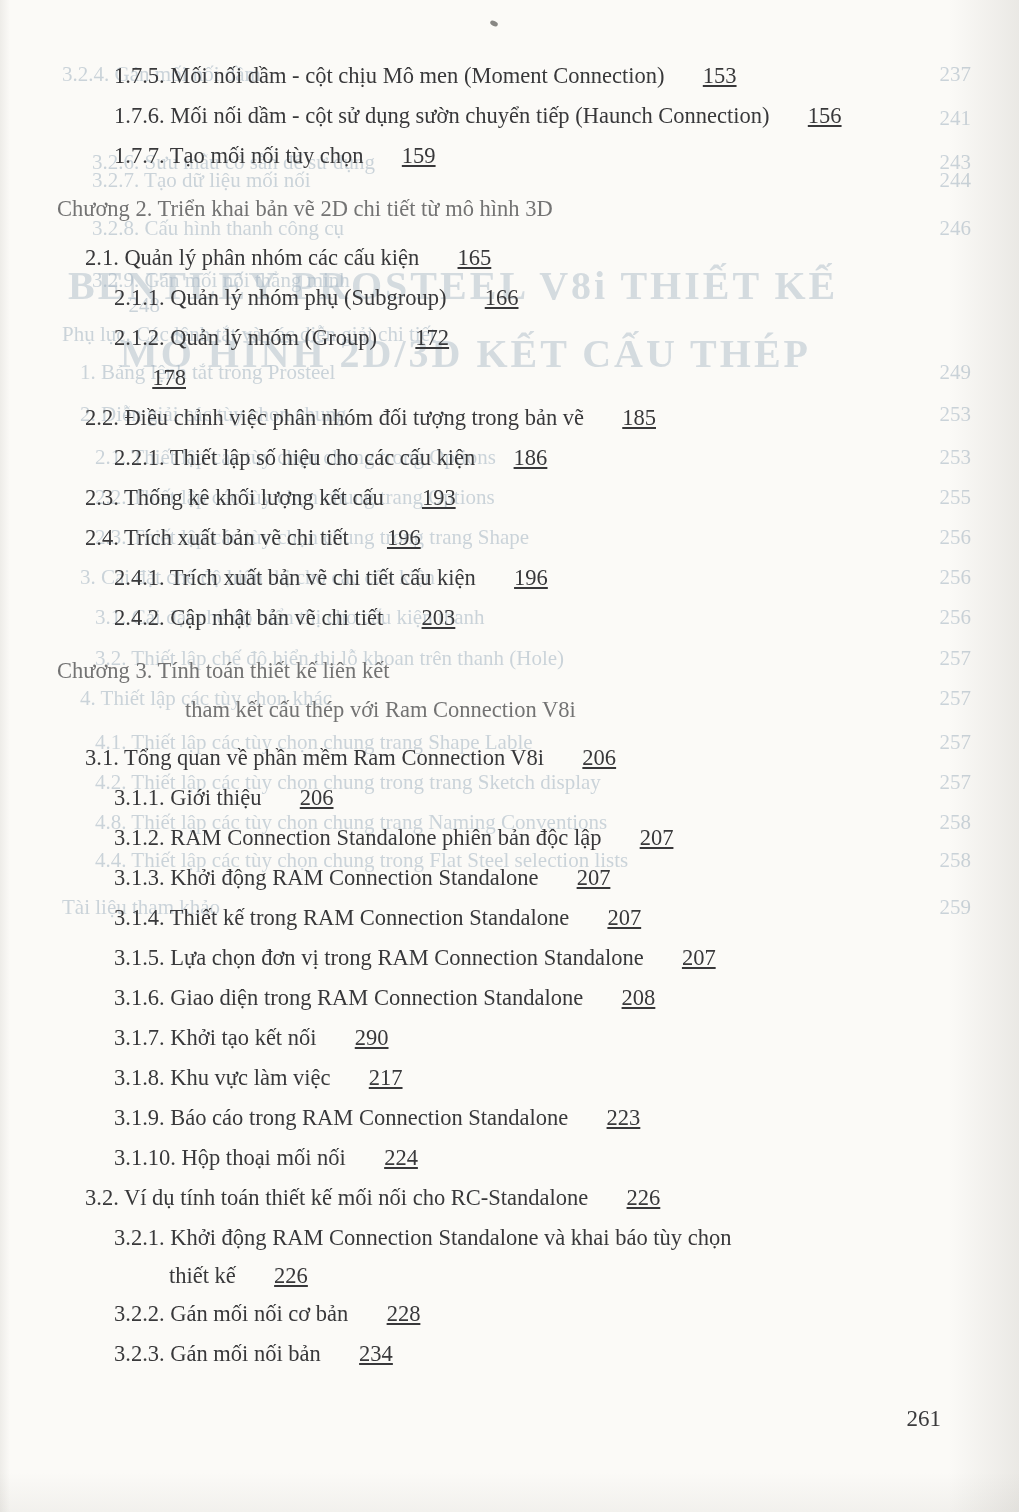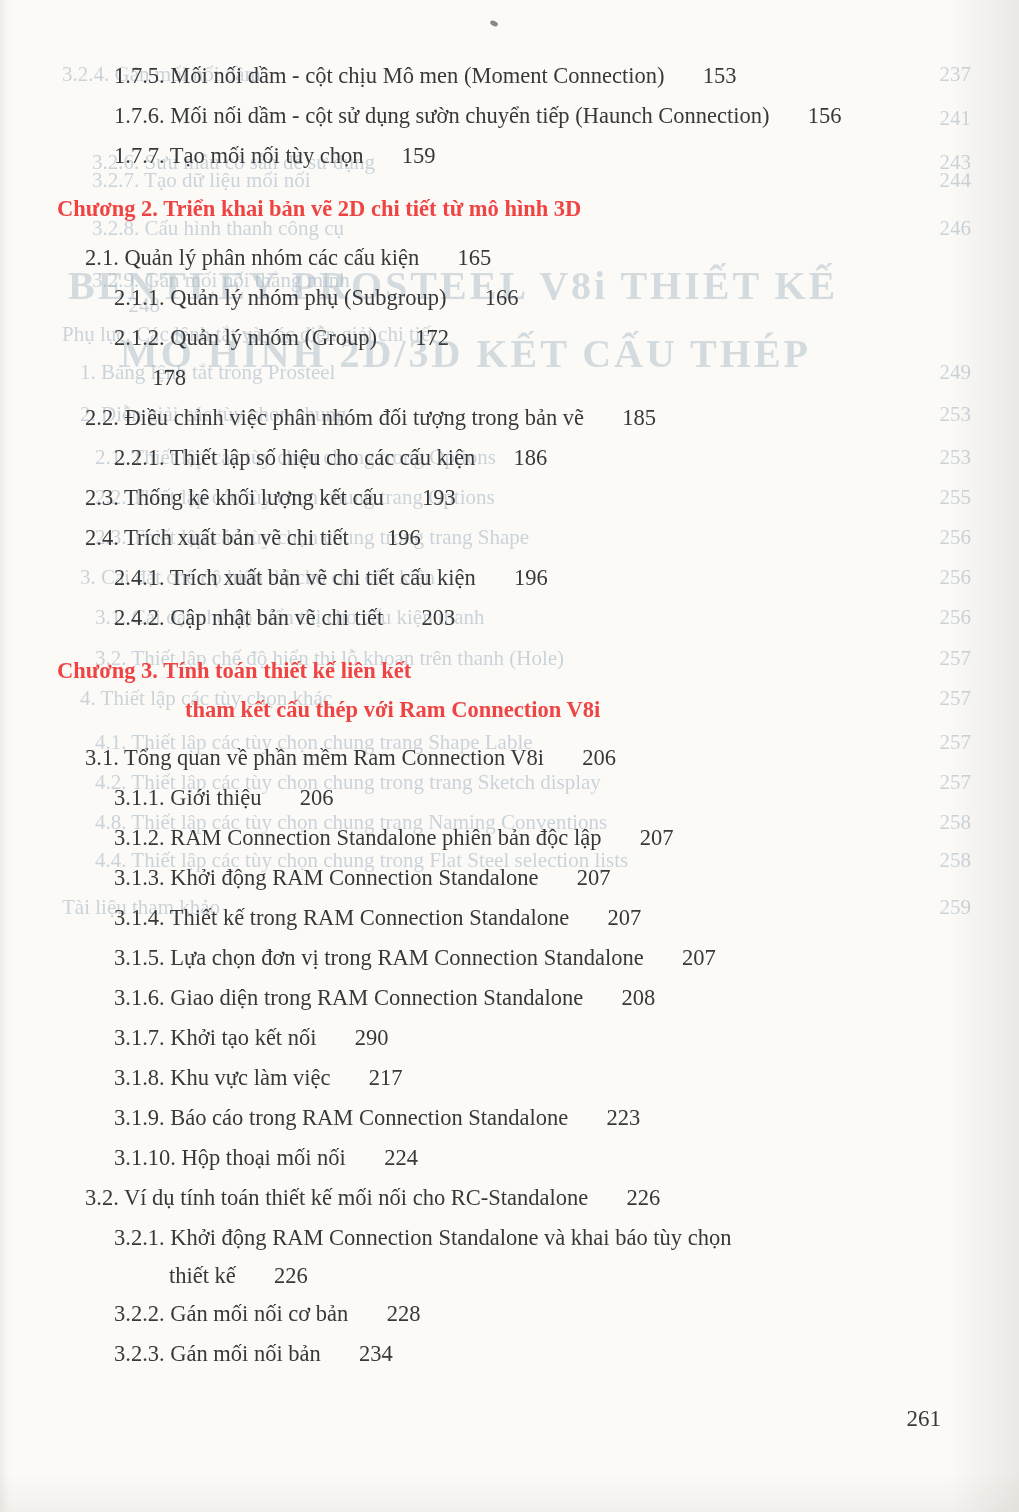--- a/index.html
+++ b/index.html
@@ -79,26 +79,27 @@
     justify-content: flex-start;
     align-items: baseline;
     line-height: 40px;
     font-size: 22.5px;
   }
   .toc-text { white-space: nowrap; }
   .toc-page {
     text-align: right;
     min-width: 56px;
     padding-left: 16px;
+    text-decoration: underline;
   }
   .lvl1 { padding-left: 28px; }
   .lvl2 { padding-left: 57px; }
   .cont-heading { padding-left: 128px; line-height: 38px; }
   .cont { padding-left: 112px; line-height: 36px; }
-  .bold { font-weight: bold; color: #ef4444; }
+  .bold { font-weight: normal; color: #737373; }
   .gap-lg { margin-top: 13px; }
   .gap-md { margin-top: 9px; }
 
   .footer-page {
     position: absolute;
     top: 1406px;
     right: 78px;
     font-size: 23px;
     z-index: 2;
     color: #3a3a3c;

